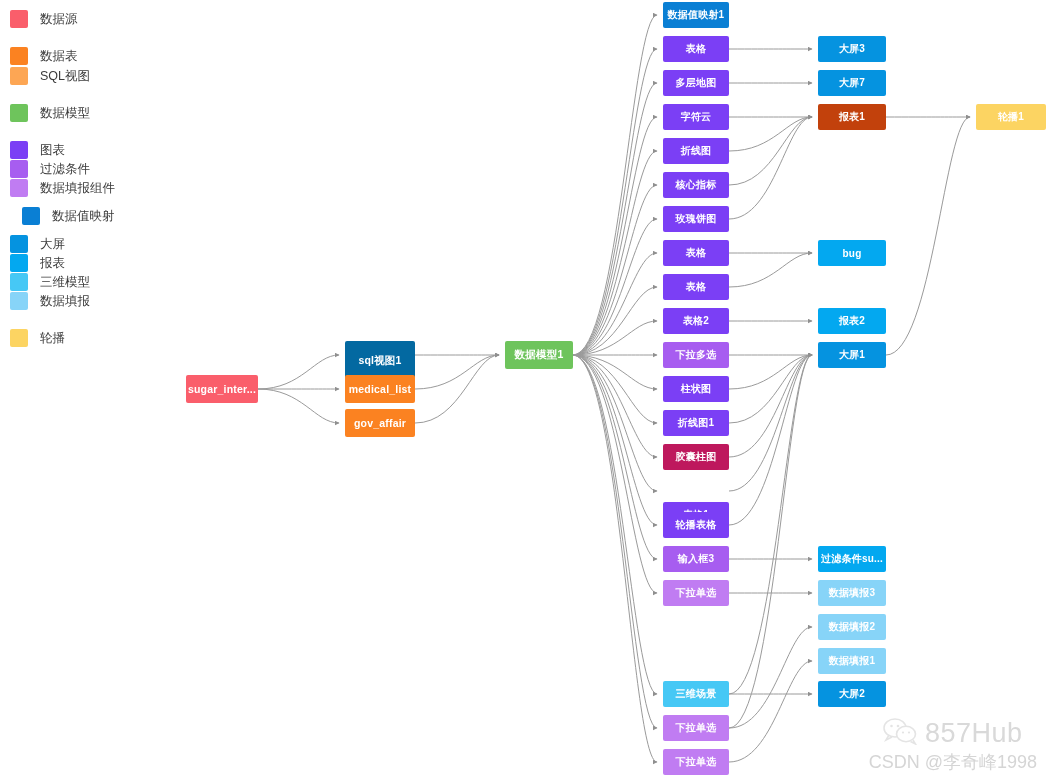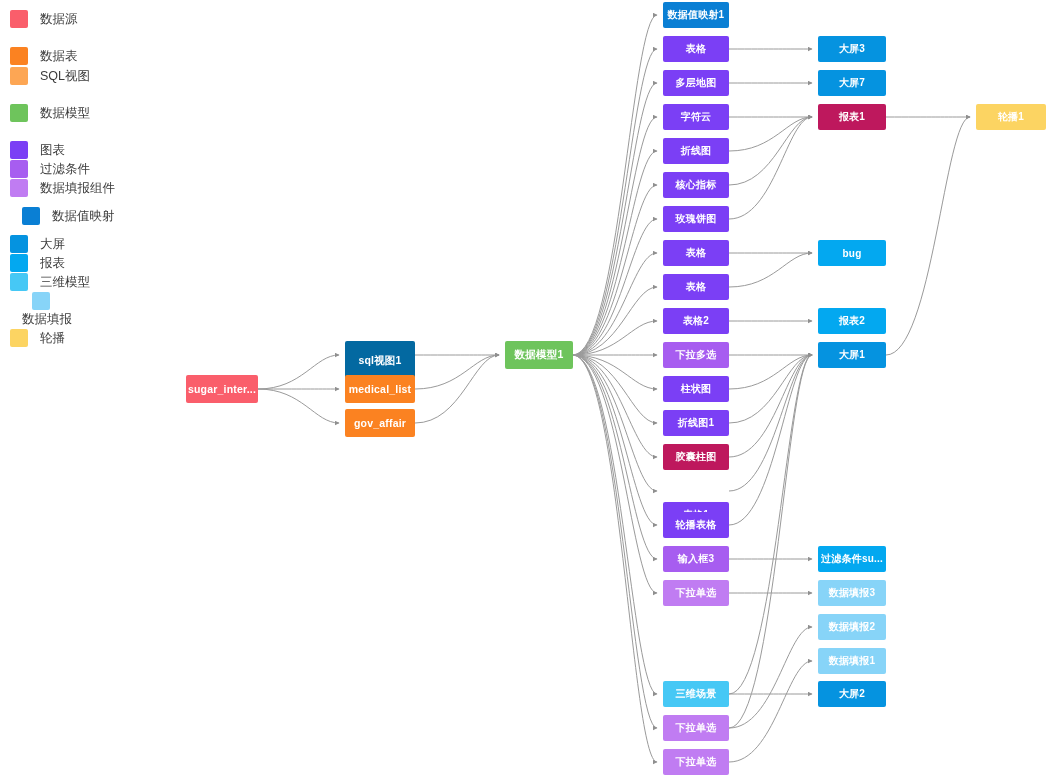--- a/index.html
+++ b/index.html
@@ -142,21 +142,21 @@
         <span class="legend-label">大屏</span>
       </div>
       <div class="legend-item" style="top: 254px;">
         <span class="legend-swatch" style="background: rgb(3, 168, 240);"></span>
         <span class="legend-label">报表</span>
       </div>
       <div class="legend-item" style="top: 273px;">
         <span class="legend-swatch" style="background: rgb(70, 200, 245);"></span>
         <span class="legend-label">三维模型</span>
       </div>
-      <div class="legend-item" style="top: 292px; flex-direction: column;">
+      <div class="legend-item" style="top: 292px;">
         <span class="legend-swatch" style="background: rgb(135, 212, 248);"></span>
         <span class="legend-label">数据填报</span>
       </div>
       <div class="legend-item" style="top: 329px;">
         <span class="legend-swatch" style="background: rgb(252, 212, 98);"></span>
         <span class="legend-label">轮播</span>
       </div>
     </div>
 
   <svg id="edges" viewBox="0 0 1051 782" xmlns="http://www.w3.org/2000/svg">
@@ -298,21 +298,21 @@
       </div>
       <div class="node small" style="left: 663px; top: 749px; width: 66px; height: 26px; background: rgb(192, 124, 242);">
         <span>下拉单选</span>
       </div>
       <div class="node small" style="left: 818px; top: 36px; width: 68px; height: 26px; background: rgb(5, 147, 224);">
         <span>大屏3</span>
       </div>
       <div class="node small" style="left: 818px; top: 70px; width: 68px; height: 26px; background: rgb(5, 147, 224);">
         <span>大屏7</span>
       </div>
-      <div class="node small" style="left: 818px; top: 104px; width: 68px; height: 26px; background: #be185d;">
+      <div class="node small" style="left: 818px; top: 104px; width: 68px; height: 26px; background: #c2410c;">
         <span>报表1</span>
       </div>
       <div class="node small" style="left: 818px; top: 240px; width: 68px; height: 26px; background: rgb(3, 168, 240);">
         <span>bug</span>
       </div>
       <div class="node small" style="left: 818px; top: 308px; width: 68px; height: 26px; background: rgb(3, 168, 240);">
         <span>报表2</span>
       </div>
       <div class="node small" style="left: 818px; top: 342px; width: 68px; height: 26px; background: rgb(5, 147, 224);">
         <span>大屏1</span>
@@ -330,14 +330,32 @@
         <span>数据填报1</span>
       </div>
       <div class="node small" style="left: 818px; top: 681px; width: 68px; height: 26px; background: rgb(5, 147, 224);">
         <span>大屏2</span>
       </div>
       <div class="node small" style="left: 976px; top: 104px; width: 70px; height: 26px; background: rgb(252, 212, 98);">
         <span>轮播1</span>
       </div>
     </div>
 
+  <div id="watermark">
+    <div id="wm-top">
+      <span class="wm-icon">
+        <svg width="34" height="28" viewBox="0 0 34 28" xmlns="http://www.w3.org/2000/svg">
+          <ellipse cx="12" cy="11" rx="11" ry="9" fill="none" stroke="#dcdcdc" stroke-width="1.6"></ellipse>
+          <path d="M6 18 L3 23 L9 20" fill="none" stroke="#dcdcdc" stroke-width="1.6"></path>
+          <circle cx="8.5" cy="9" r="1.3" fill="#dcdcdc"></circle>
+          <circle cx="15" cy="9" r="1.3" fill="#dcdcdc"></circle>
+          <ellipse cx="23" cy="17" rx="9.5" ry="7.7" fill="#ffffff" stroke="#dcdcdc" stroke-width="1.6"></ellipse>
+          <path d="M30 23 L32.5 27 L27.5 24.5" fill="#ffffff" stroke="#dcdcdc" stroke-width="1.6"></path>
+          <circle cx="20" cy="15.5" r="1.1" fill="#dcdcdc"></circle>
+          <circle cx="26" cy="15.5" r="1.1" fill="#dcdcdc"></circle>
+        </svg>
+      </span>
+      <span id="wm-title">857Hub</span>
+    </div>
+    <div id="wm-sub">CSDN @李奇峰1998</div>
+  </div>
 
 </div>
 
 </body></html>

